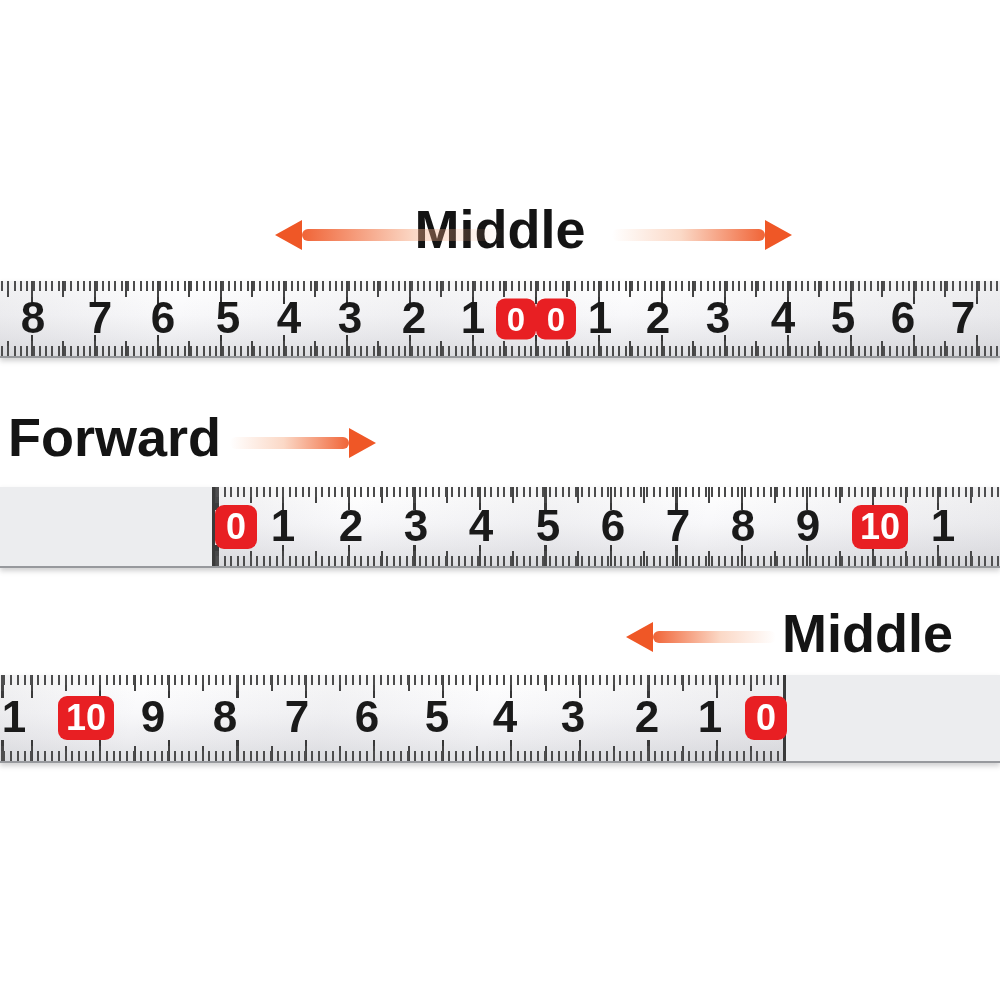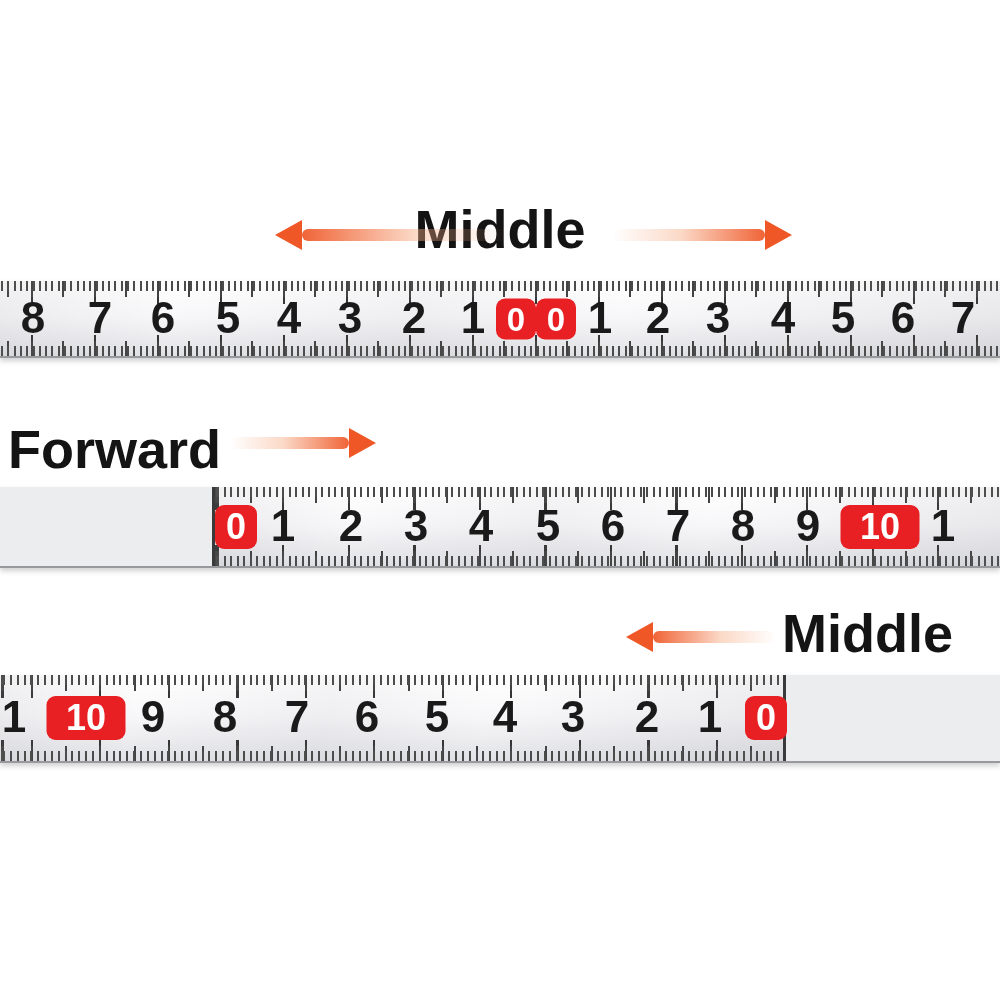--- a/index.html
+++ b/index.html
@@ -6,21 +6,21 @@
   body{
     width:1000px;height:1000px;position:relative;overflow:hidden;
     background:#ffffff;font-family:"Liberation Sans",sans-serif;
   }
   
   .heading{
     position:absolute;font-weight:bold;color:#141414;
     font-size:54px;line-height:1;letter-spacing:0;
   }
   #h-middle{left:0;right:0;top:202px;text-align:center;}
-  #h-forward{left:8px;top:410px;margin-top:12px;}
+  #h-forward{left:8px;top:410px;}
   #h-reverse{left:782px;top:606px;}
   
   .arrow{position:absolute;display:flex;align-items:center;height:30px;}
   .arrow .tail{flex:1;height:12px;border-radius:7px;}
   .tail-fade-right{background:linear-gradient(to left,rgba(239,87,38,0.92),rgba(246,170,130,0.45) 55%,rgba(246,180,150,0));}
   .tail-fade-left{background:linear-gradient(to right,rgba(239,87,38,0.92),rgba(246,170,130,0.45) 55%,rgba(246,180,150,0));}
   .head{width:0;height:0;border-top:15px solid transparent;border-bottom:15px solid transparent;}
   .head-right{border-left:27px solid #ef5726;}
   .head-left{border-right:27px solid #ef5726;}
   #arr-mid-left{left:275px;width:232px;top:220px;}
@@ -68,21 +68,21 @@
   .num{
     position:absolute;top:50%;transform:translate(-50%,-52%);
     font-weight:bold;font-size:44px;color:#1a1a1a;line-height:1;
   }
   .badge{
     display:flex;align-items:center;justify-content:center;
     width:42px;height:44px;border-radius:9px;
     background:#e81f23;color:#ffffff;font-size:36px;
     transform:translate(-50%,-50%);
   }
-  .badge.wide{width:79px;}
+  .badge.wide{width:56px;}
   #tape-middle .badge{width:40px;height:41px;font-size:33px;}
 </style>
 </head>
 <body>
 
 <div class="heading" id="h-middle">Middle</div>
 <div class="arrow" id="arr-mid-left">
   <span class="head head-left"></span>
   <span class="tail tail-fade-left"></span>
 </div>

